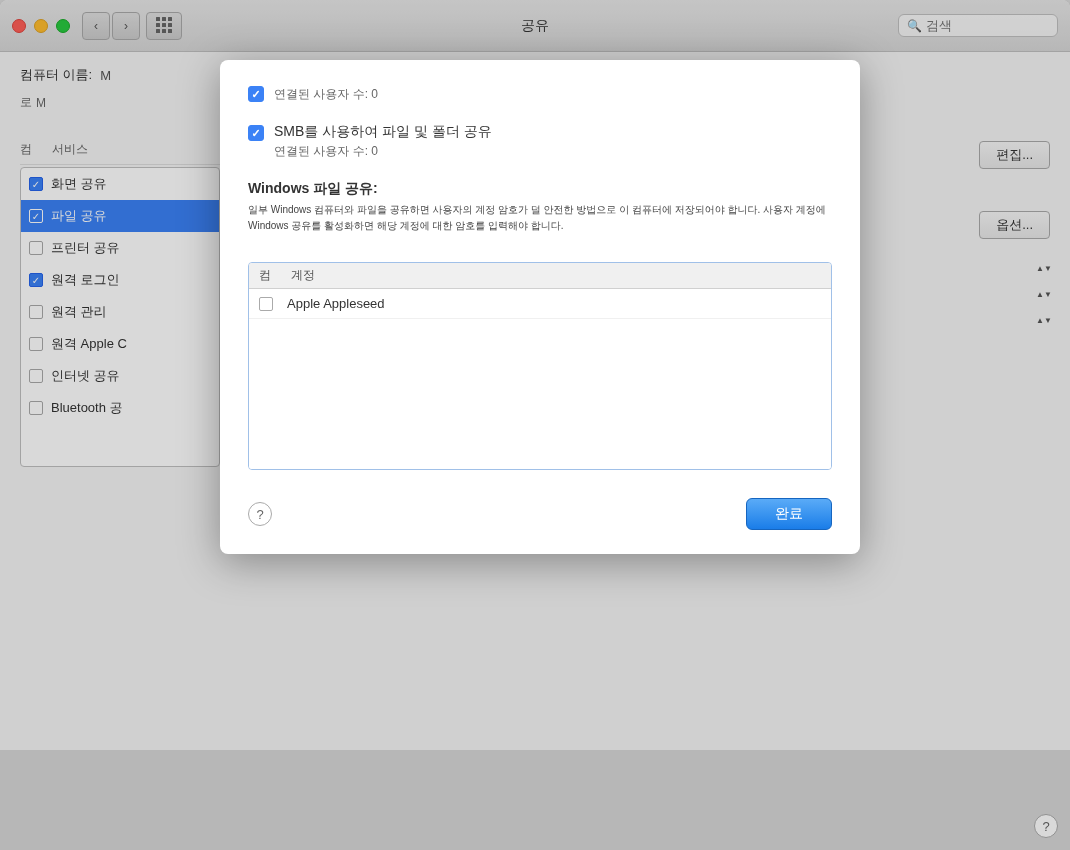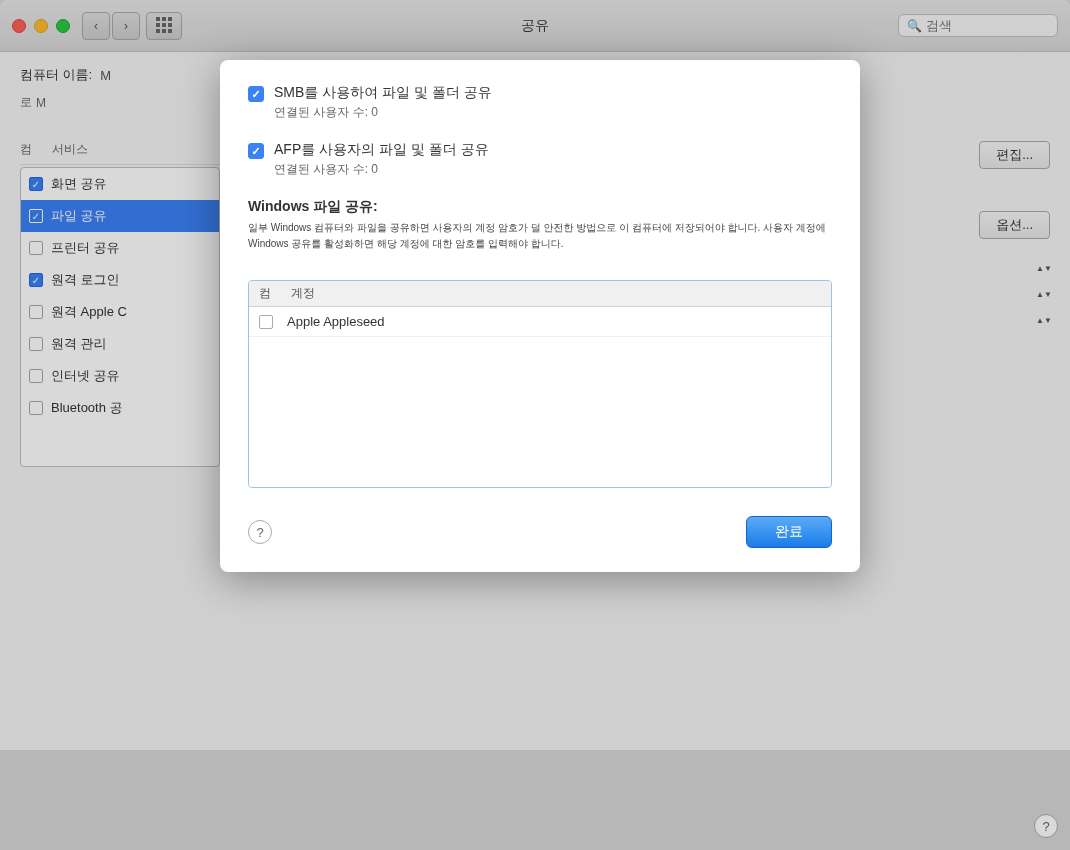--- a/index.html
+++ b/index.html
@@ -480,26 +480,26 @@
           <span class="service-label">프린터 공유</span>
         </div>
 
         <div class="service-item">
           <div class="checkbox checked">✓</div>
           <span class="service-label">원격 로그인</span>
         </div>
 
         <div class="service-item">
           <div class="checkbox"></div>
+          <span class="service-label">원격 관리</span>
+        </div>
+
+        <div class="service-item">
+          <div class="checkbox"></div>
           <span class="service-label">원격 Apple C</span>
-        </div>
-
-        <div class="service-item">
-          <div class="checkbox"></div>
-          <span class="service-label">원격 관리</span>
         </div>
 
         <div class="service-item">
           <div class="checkbox"></div>
           <span class="service-label">인터넷 공유</span>
         </div>
 
         <div class="service-item">
           <div class="checkbox"></div>
           <span class="service-label">Bluetooth 공</span>
@@ -538,31 +538,30 @@
 
 <div class="overlay-backdrop"></div>
 
 <div class="popup-panel">
 
   <div class="popup-row">
     <div class="popup-checkbox">
       <span class="popup-checkbox-text">✓</span>
     </div>
     <div class="popup-row-content">
-      <div class="popup-row-title">SMB를 사용하여 파일 및 폴더 공유</div>
       <div class="popup-row-sub">연결된 사용자 수: 0</div>
     </div>
   </div>
 
   <div class="popup-row">
     <div class="popup-checkbox">
       <span class="popup-checkbox-text">✓</span>
     </div>
     <div class="popup-row-content">
-      <div class="popup-row-title">AFP를 사용자의 파일 및 폴더 공유</div>
+      <div class="popup-row-title">SMB를 사용하여 파일 및 폴더 공유</div>
       <div class="popup-row-sub">연결된 사용자 수: 0</div>
     </div>
   </div>
 
   <div class="windows-section">
     <div class="windows-title">Windows 파일 공유:</div>
     <div class="windows-desc">일부 Windows 컴퓨터와 파일을 공유하면 사용자의 계정 암호가 덜 안전한 방법으로 이 컴퓨터에 저장되어야 합니다.  사용자 계정에 Windows 공유를 활성화하면 해당 계정에 대한 암호를 입력해야 합니다.</div>
   </div>
 
   <div class="accounts-table">

